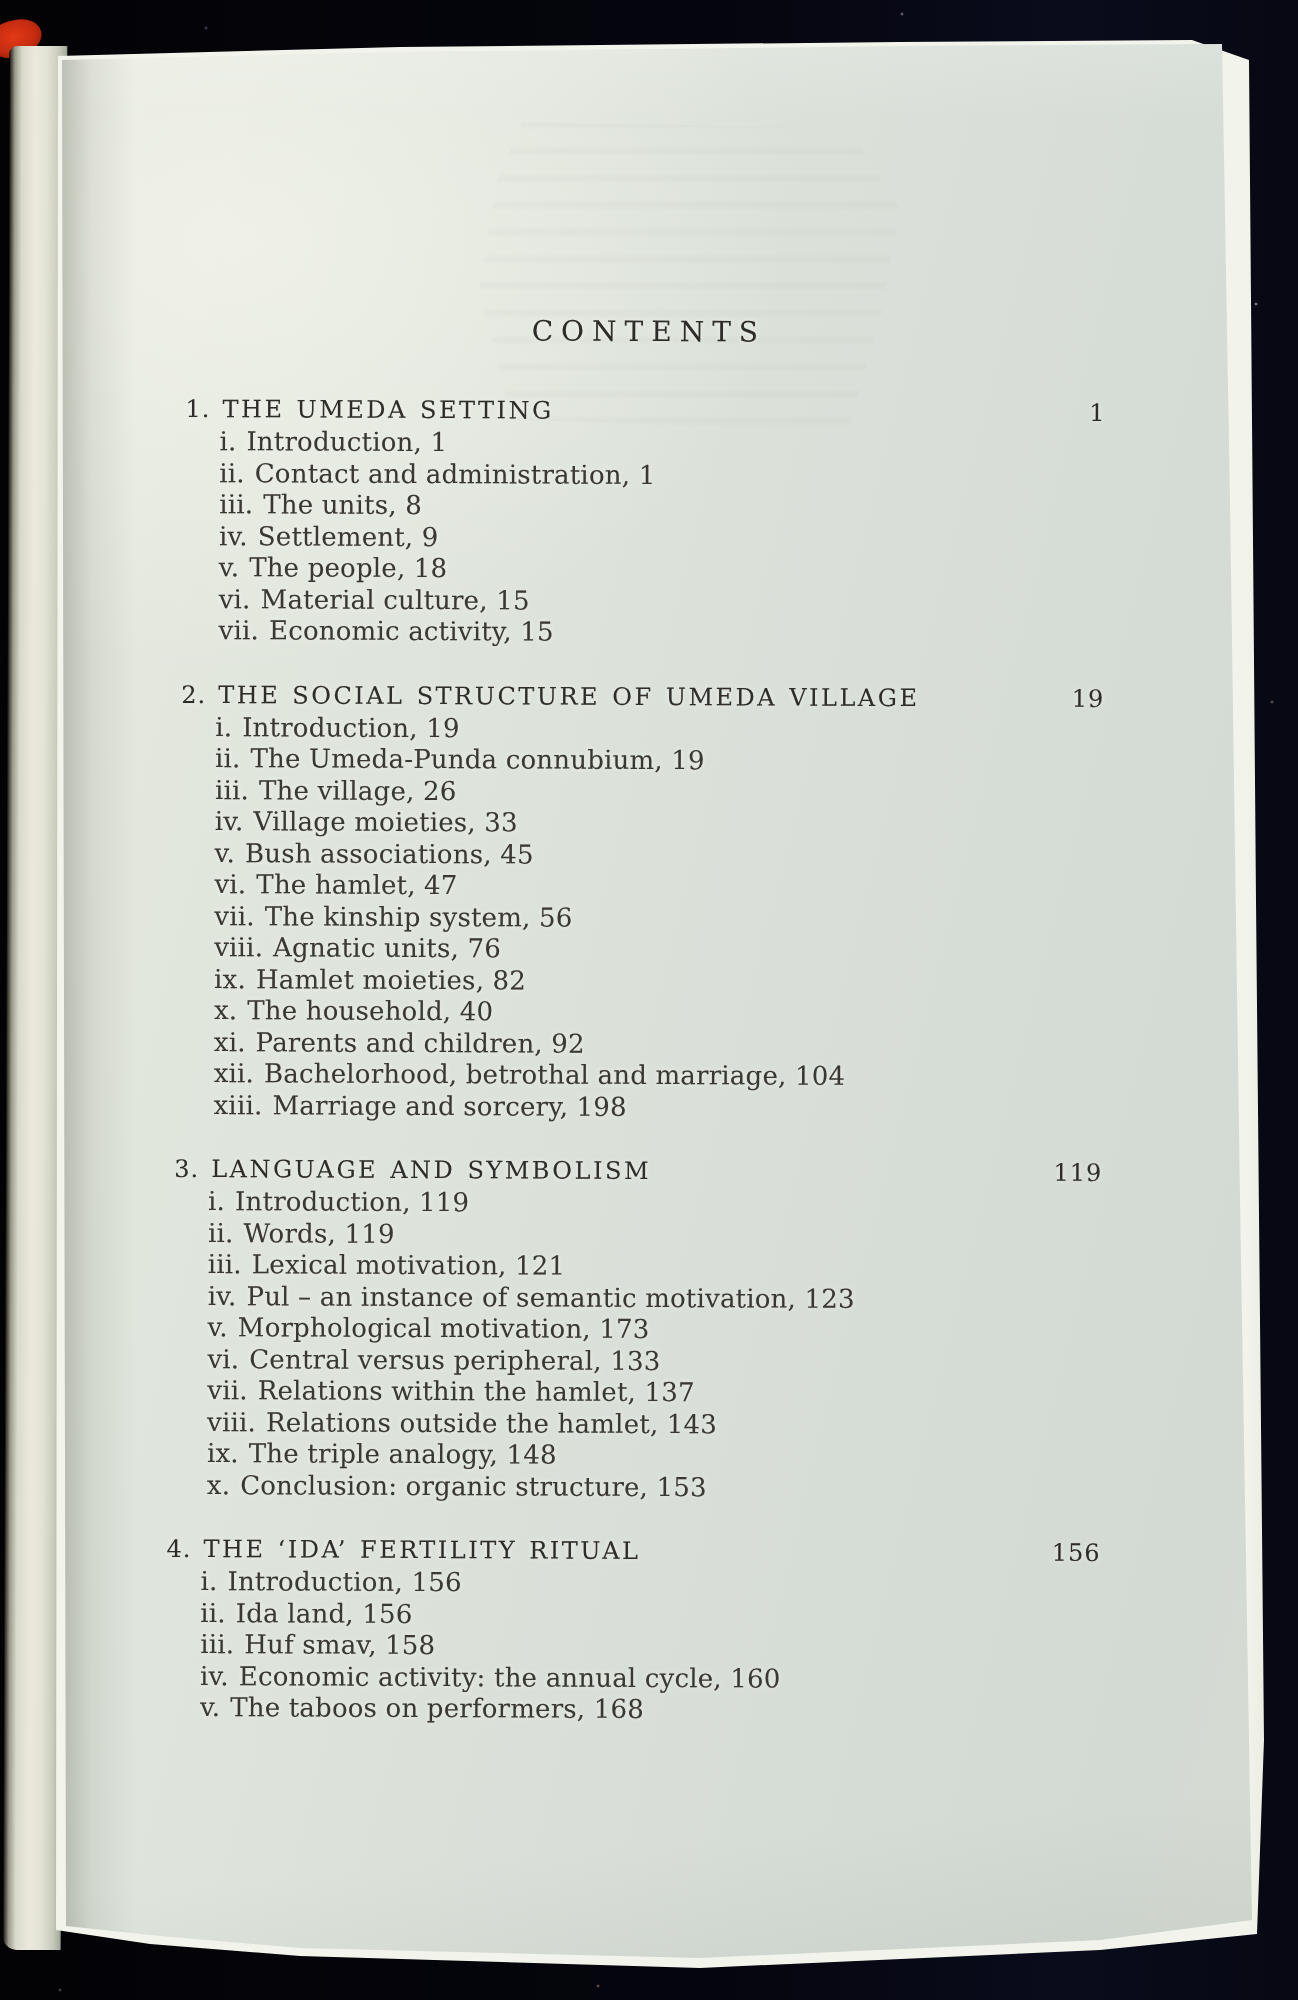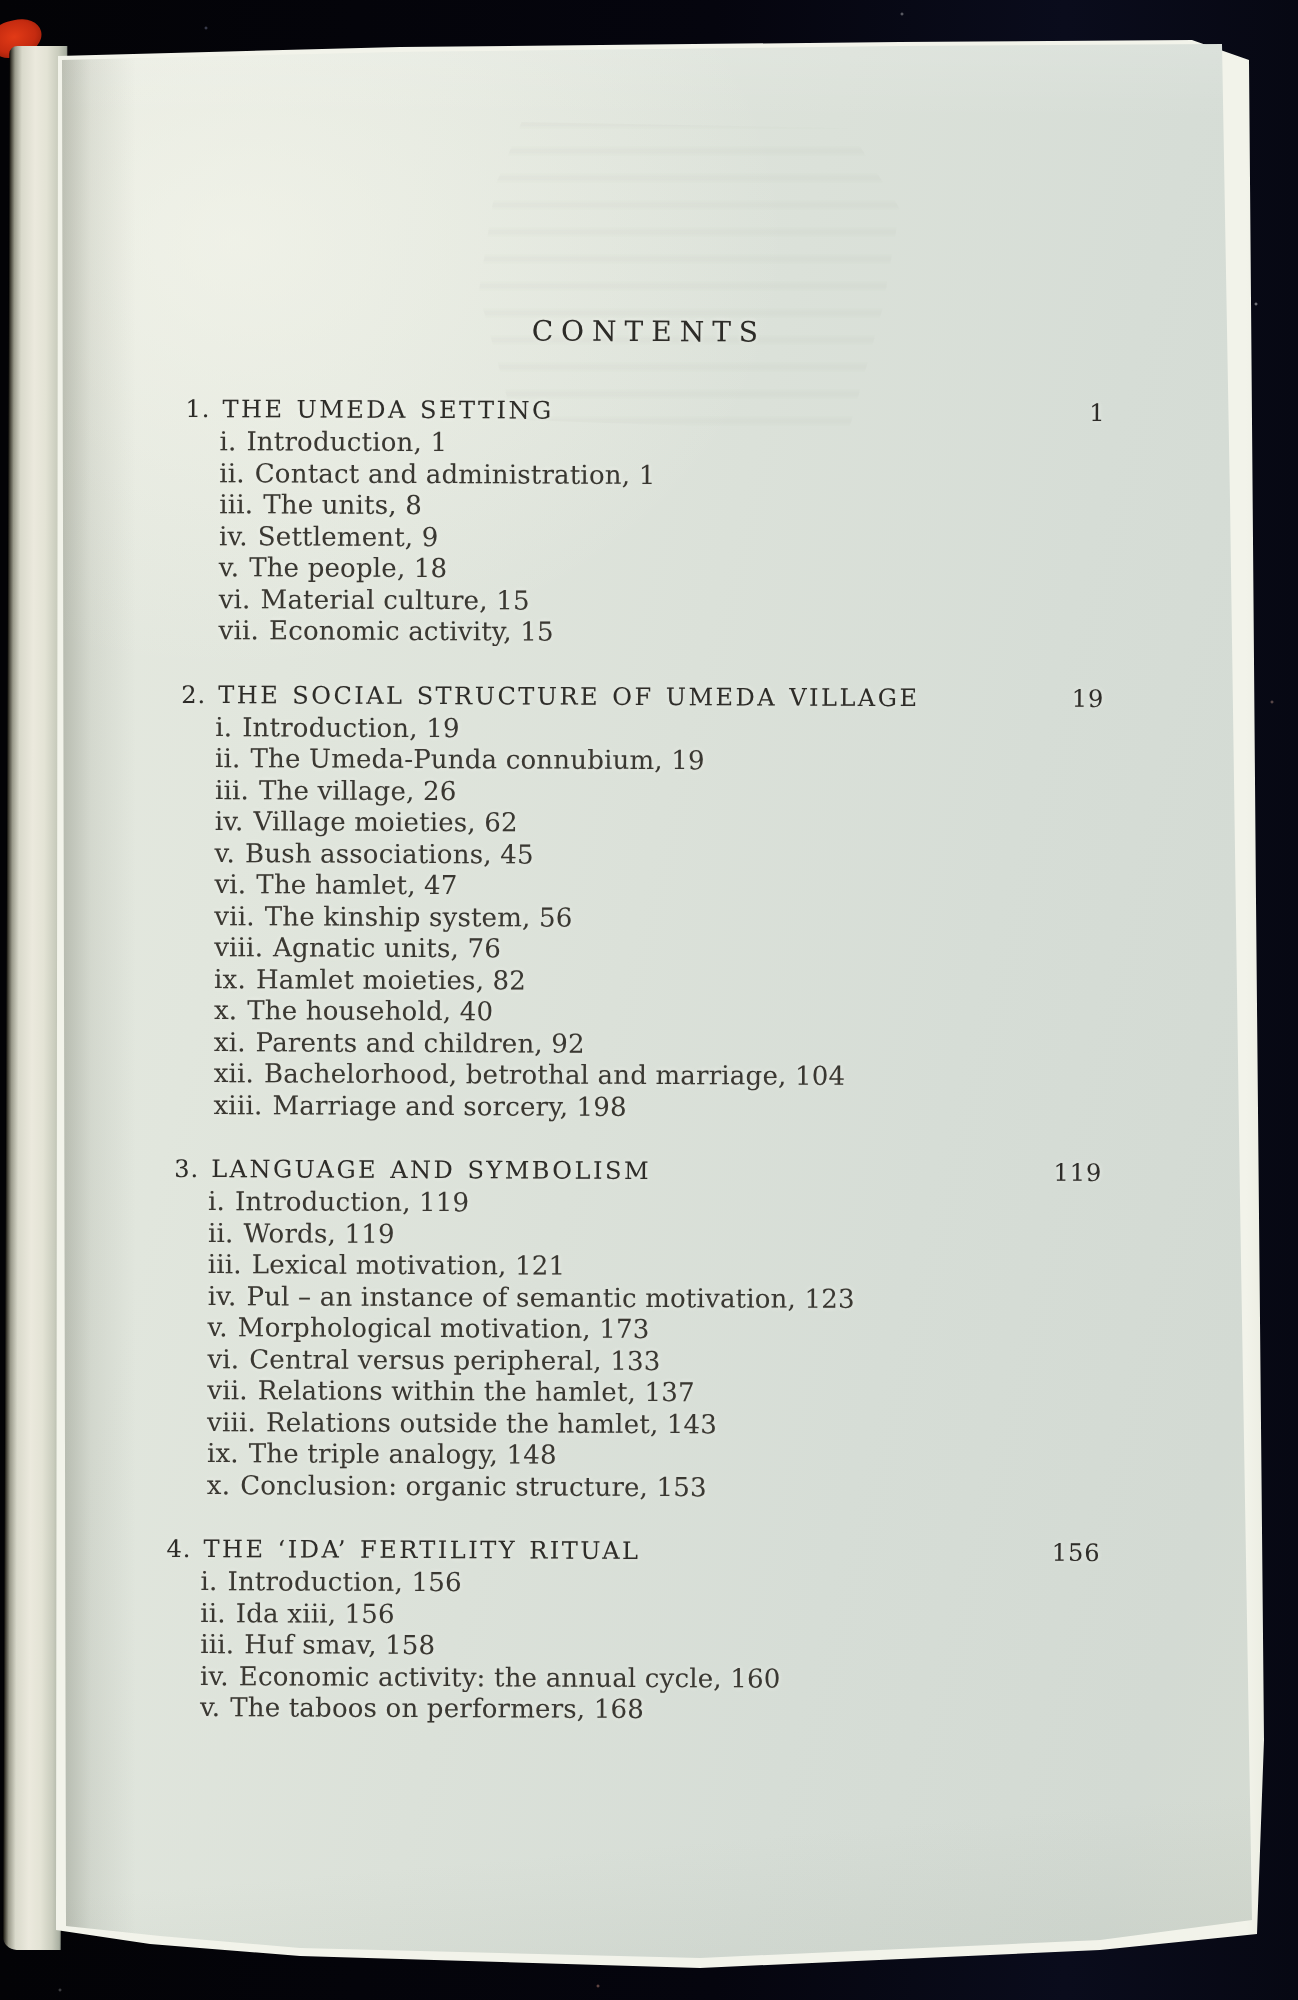--- a/index.html
+++ b/index.html
@@ -110,21 +110,21 @@
           <li class="toc-item"><span class="it-num">vi.</span><span class="it-title">Material culture</span><span class="it-sep">, </span><span class="it-page">15</span></li>
           <li class="toc-item"><span class="it-num">vii.</span><span class="it-title">Economic activity</span><span class="it-sep">, </span><span class="it-page">15</span></li>
         </ul>
       </section>
       <section class="toc-chapter">
         <div class="ch-head"><span class="ch-num">2.</span><span class="ch-title">THE SOCIAL STRUCTURE OF UMEDA VILLAGE</span><span class="ch-page">19</span></div>
         <ul class="ch-items">
           <li class="toc-item"><span class="it-num">i.</span><span class="it-title">Introduction</span><span class="it-sep">, </span><span class="it-page">19</span></li>
           <li class="toc-item"><span class="it-num">ii.</span><span class="it-title">The Umeda-Punda connubium</span><span class="it-sep">, </span><span class="it-page">19</span></li>
           <li class="toc-item"><span class="it-num">iii.</span><span class="it-title">The village</span><span class="it-sep">, </span><span class="it-page">26</span></li>
-          <li class="toc-item"><span class="it-num">iv.</span><span class="it-title">Village moieties</span><span class="it-sep">, </span><span class="it-page">62</span></li>
+          <li class="toc-item"><span class="it-num">iv.</span><span class="it-title">Village moieties</span><span class="it-sep">, </span><span class="it-page">33</span></li>
           <li class="toc-item"><span class="it-num">v.</span><span class="it-title">Bush associations</span><span class="it-sep">, </span><span class="it-page">45</span></li>
           <li class="toc-item"><span class="it-num">vi.</span><span class="it-title">The hamlet</span><span class="it-sep">, </span><span class="it-page">47</span></li>
           <li class="toc-item"><span class="it-num">vii.</span><span class="it-title">The kinship system</span><span class="it-sep">, </span><span class="it-page">56</span></li>
           <li class="toc-item"><span class="it-num">viii.</span><span class="it-title">Agnatic units</span><span class="it-sep">, </span><span class="it-page">76</span></li>
           <li class="toc-item"><span class="it-num">ix.</span><span class="it-title">Hamlet moieties</span><span class="it-sep">, </span><span class="it-page">82</span></li>
           <li class="toc-item"><span class="it-num">x.</span><span class="it-title">The household</span><span class="it-sep">, </span><span class="it-page">40</span></li>
           <li class="toc-item"><span class="it-num">xi.</span><span class="it-title">Parents and children</span><span class="it-sep">, </span><span class="it-page">92</span></li>
           <li class="toc-item"><span class="it-num">xii.</span><span class="it-title">Bachelorhood, betrothal and marriage</span><span class="it-sep">, </span><span class="it-page">104</span></li>
           <li class="toc-item"><span class="it-num">xiii.</span><span class="it-title">Marriage and sorcery</span><span class="it-sep">, </span><span class="it-page">198</span></li>
         </ul>
@@ -141,20 +141,20 @@
           <li class="toc-item"><span class="it-num">vii.</span><span class="it-title">Relations within the hamlet</span><span class="it-sep">, </span><span class="it-page">137</span></li>
           <li class="toc-item"><span class="it-num">viii.</span><span class="it-title">Relations outside the hamlet</span><span class="it-sep">, </span><span class="it-page">143</span></li>
           <li class="toc-item"><span class="it-num">ix.</span><span class="it-title">The triple analogy</span><span class="it-sep">, </span><span class="it-page">148</span></li>
           <li class="toc-item"><span class="it-num">x.</span><span class="it-title">Conclusion: organic structure</span><span class="it-sep">, </span><span class="it-page">153</span></li>
         </ul>
       </section>
       <section class="toc-chapter">
         <div class="ch-head"><span class="ch-num">4.</span><span class="ch-title">THE ‘IDA’ FERTILITY RITUAL</span><span class="ch-page">156</span></div>
         <ul class="ch-items">
           <li class="toc-item"><span class="it-num">i.</span><span class="it-title">Introduction</span><span class="it-sep">, </span><span class="it-page">156</span></li>
-          <li class="toc-item"><span class="it-num">ii.</span><span class="it-italic">Ida xiii</span><span class="it-sep">, </span><span class="it-page">156</span></li>
+          <li class="toc-item"><span class="it-num">ii.</span><span class="it-italic">Ida land</span><span class="it-sep">, </span><span class="it-page">156</span></li>
           <li class="toc-item"><span class="it-num">iii.</span><span class="it-italic">Huf smav</span><span class="it-sep">, </span><span class="it-page">158</span></li>
           <li class="toc-item"><span class="it-num">iv.</span><span class="it-title">Economic activity: the annual cycle</span><span class="it-sep">, </span><span class="it-page">160</span></li>
           <li class="toc-item"><span class="it-num">v.</span><span class="it-title">The taboos on performers</span><span class="it-sep">, </span><span class="it-page">168</span></li>
         </ul>
       </section>
     </div>
 </div>
 
 </body></html>

